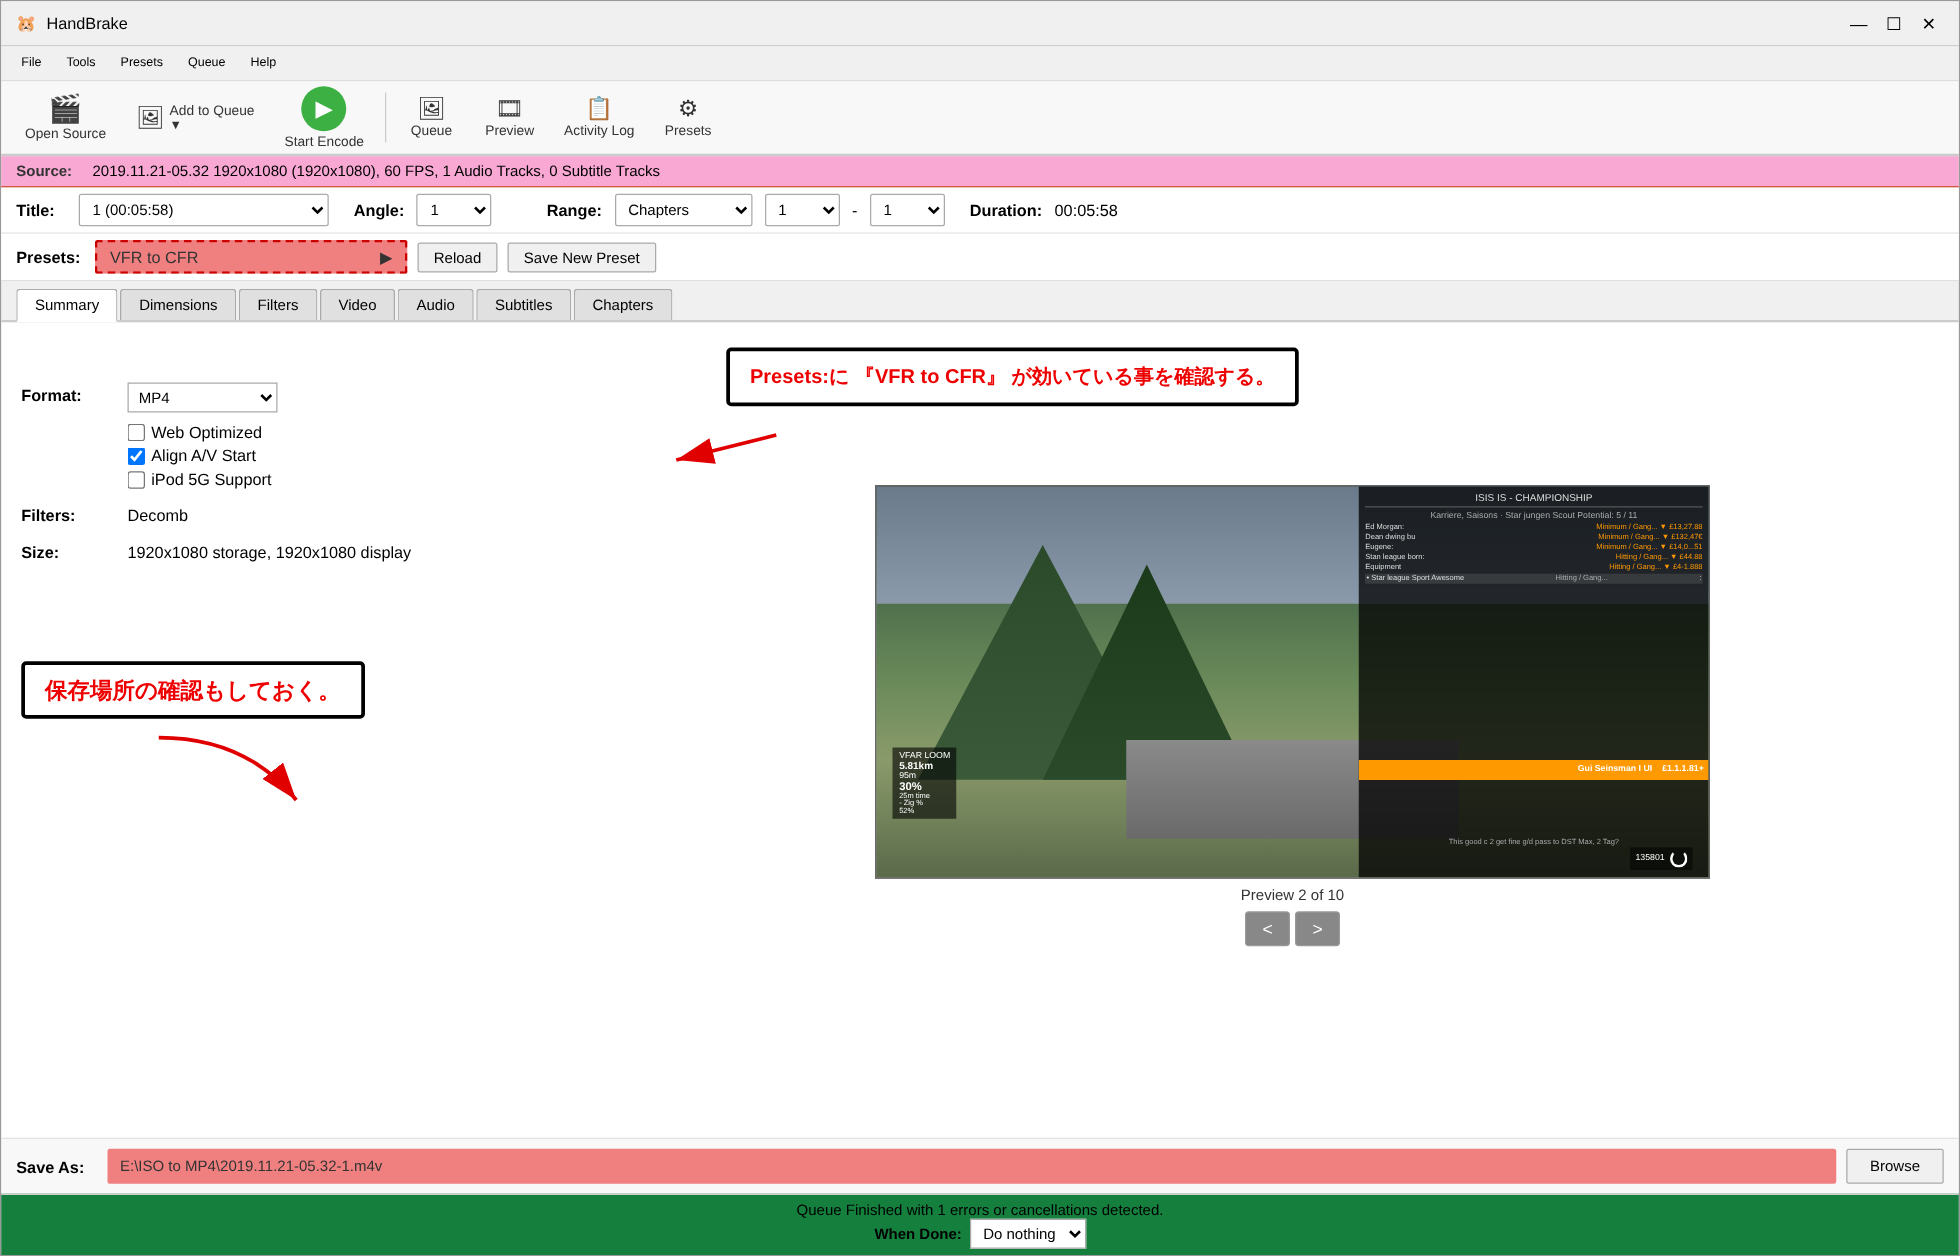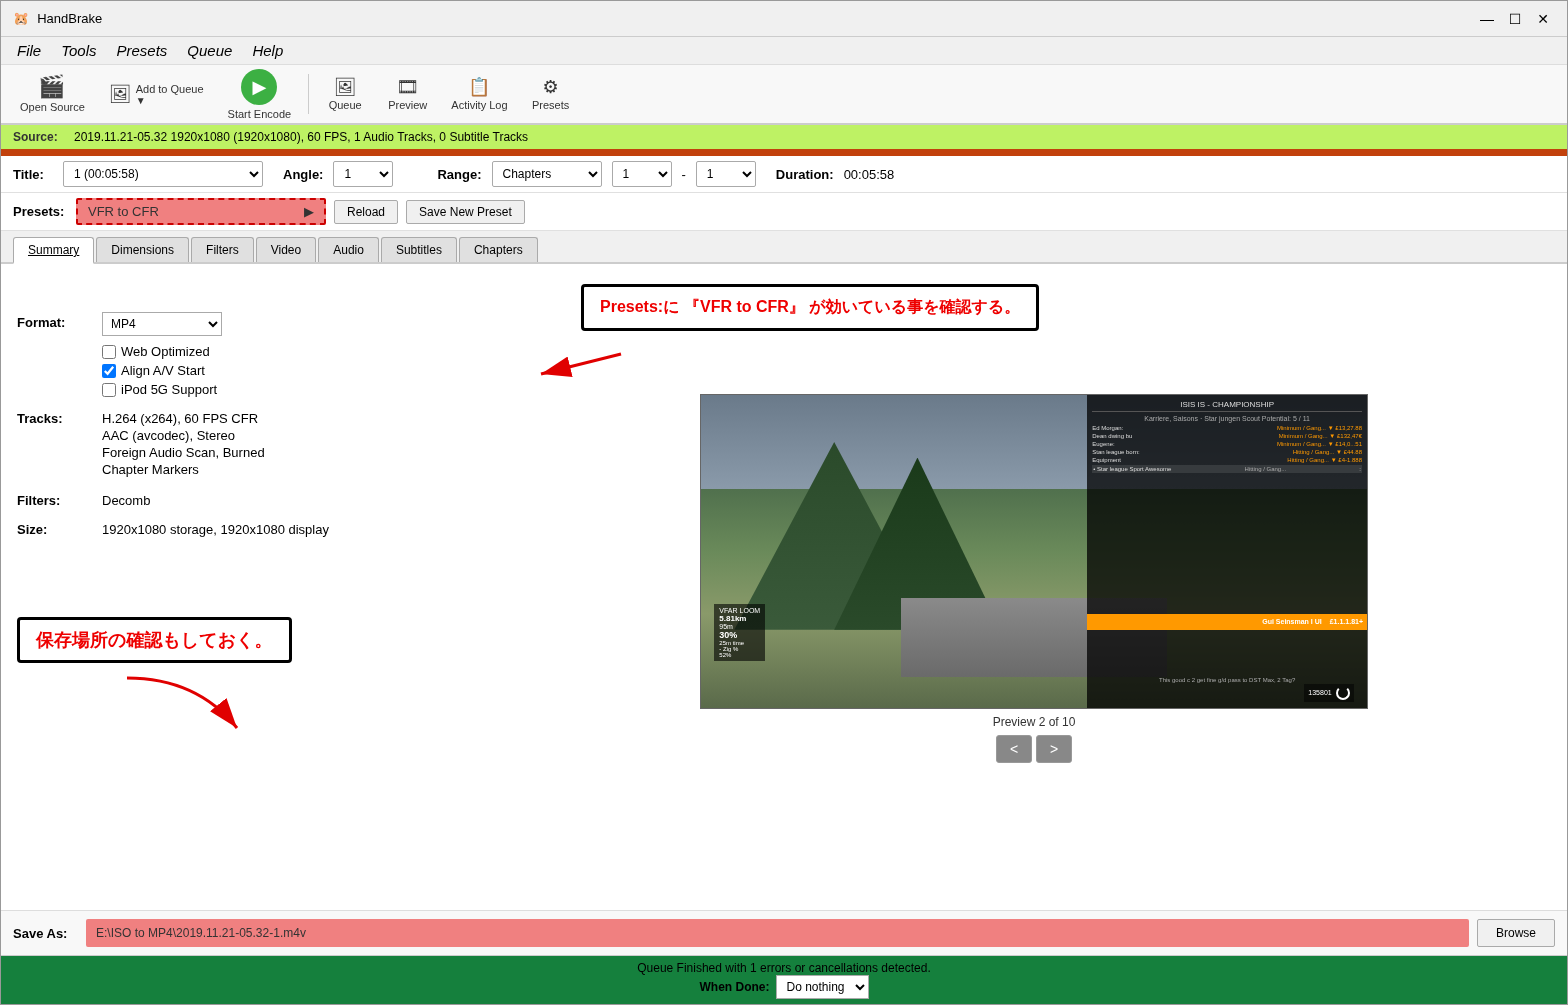--- a/index.html
+++ b/index.html
@@ -6,21 +6,21 @@
     body { font-family: 'Segoe UI', Tahoma, Geneva, Verdana, sans-serif; font-size: 13px; background: #f0f0f0; color: #000; width: 1568px; height: 1005px; overflow: hidden; }
 
     
     .title-bar { display: flex; align-items: center; justify-content: space-between; background: #f0f0f0; padding: 8px 12px; height: 36px; border-bottom: 1px solid #ccc; }
     .title-bar-left { display: flex; align-items: center; gap: 8px; font-size: 13px; font-weight: 500; }
     .title-bar-controls { display: flex; gap: 4px; }
     .title-btn { width: 24px; height: 20px; border: none; background: transparent; cursor: pointer; font-size: 14px; display: flex; align-items: center; justify-content: center; }
 
     
     .menu-bar { display: flex; align-items: center; background: #f0f0f0; padding: 2px 8px; height: 28px; border-bottom: 1px solid #ddd; gap: 4px; }
-    .menu-item { padding: 2px 8px; cursor: pointer; font-size: 15px; font-style: italic; }
+    .menu-item { padding: 2px 8px; cursor: pointer; font-size: 10px; }
 
     
     .toolbar { display: flex; align-items: center; background: #f8f8f8; padding: 4px 8px; height: 60px; border-bottom: 2px solid #ccc; gap: 2px; }
     .toolbar-btn { display: flex; flex-direction: column; align-items: center; justify-content: center; padding: 4px 10px; cursor: pointer; border: 1px solid transparent; border-radius: 3px; min-width: 60px; gap: 3px; font-size: 11px; color: #333; background: transparent; }
     .toolbar-separator { width: 1px; height: 40px; background: #ccc; margin: 0 4px; }
     .toolbar-icon { font-size: 22px; line-height: 1; }
     .start-encode-btn { background: transparent; border: 1px solid transparent; }
     .start-btn-circle { width: 36px; height: 36px; background: #3cb043; border-radius: 50%; display: flex; align-items: center; justify-content: center; color: white; font-size: 18px; }
 
     
@@ -33,21 +33,21 @@
     .select-box { border: 1px solid #aaa; background: white; padding: 3px 6px; border-radius: 2px; font-size: 12px; height: 26px; }
 
     
     .presets-row { display: flex; align-items: center; gap: 8px; padding: 6px 12px; background: #fff; border-bottom: 1px solid #e0e0e0; }
     .presets-input { background: #f08080; border: 2px dashed #c00; padding: 4px 10px; border-radius: 2px; font-size: 13px; color: #333; width: 250px; display: flex; align-items: center; justify-content: space-between; cursor: pointer; }
     .action-btn { border: 1px solid #aaa; background: #f0f0f0; padding: 4px 12px; border-radius: 2px; cursor: pointer; font-size: 12px; }
 
     
     .tabs-row { display: flex; align-items: flex-end; padding: 4px 12px 0; background: #f0f0f0; border-bottom: 2px solid #ccc; }
     .tab { padding: 5px 14px; border: 1px solid #aaa; border-bottom: none; border-radius: 3px 3px 0 0; cursor: pointer; background: #e0e0e0; font-size: 12px; margin-right: 2px; }
-    .tab.active { background: #fff; border-bottom: 2px solid #fff; position: relative; bottom: -2px; font-weight: 500; text-decoration: underline; }
+    .tab.active { background: #fff; border-bottom: 2px solid #fff; position: relative; bottom: -2px; font-weight: 500; }
     .left-panel { padding: 16px; flex: 0 0 500px; margin-top: 32px; }
     .right-panel { flex: 1; display: flex; flex-direction: column; align-items: center; padding: 10px 20px; }
 
     
     .format-section { margin-bottom: 16px; }
 
     
     .preview-image { width: 668px; height: 315px; background: #888; border: 1px solid #666; overflow: hidden; display: flex; align-items: center; justify-content: center; position: relative; }
     .preview-caption { margin: 6px 0; font-size: 12px; color: #333; text-align: center; }
     .preview-nav { display: flex; gap: 4px; margin-top: 4px; }
@@ -127,21 +127,21 @@
     <div class="toolbar-btn">
       <span class="toolbar-icon" style="font-size:18px;">📋</span>
       <span>Activity Log</span>
     </div>
     <div class="toolbar-btn">
       <span class="toolbar-icon" style="font-size:18px;">⚙</span>
       <span>Presets</span>
     </div>
   </div>
 
-  <div class="source-bar" style="background:#bef264; padding:5px 12px; border-bottom:7px solid #c2410c;">
+  <div class="source-bar" style="background:#f9a8d4; padding:5px 12px; border-bottom:1px solid #c2410c;">
     <div class="source-row">
       <span class="source-label">Source:</span>
       <span style="font-size:12px;">2019.11.21-05.32   1920x1080 (1920x1080), 60 FPS, 1 Audio Tracks, 0 Subtitle Tracks</span>
     </div>
   </div>
 
   <div class="title-row" style="background:#fff; padding:5px 12px; border-bottom:1px solid #e0e0e0; display:flex; align-items:center; gap:10px;">
     <span style="font-weight:bold; min-width:40px;">Title:</span>
     <select class="select-box" style="width:200px;">
       <option>1 (00:05:58)</option>
@@ -211,29 +211,20 @@
             </div>
             <div>
               <label style="display:flex; align-items:center; gap:5px;">
                 <input type="checkbox" style="">
                 <span>iPod 5G Support</span>
               </label>
             </div>
           </div>
         </div>
 
-        <div style="display:flex; margin-bottom:14px; gap:10px;">
-          <span style="font-weight:bold; min-width:75px; flex-shrink:0;">Tracks:</span>
-          <div>
-            <div style="margin-bottom:2px;">H.264 (x264), 60 FPS CFR</div>
-            <div style="margin-bottom:2px;">AAC (avcodec), Stereo</div>
-            <div style="margin-bottom:2px;">Foreign Audio Scan, Burned</div>
-            <div style="margin-bottom:2px;">Chapter Markers</div>
-          </div>
-        </div>
 
         <div style="display:flex; margin-bottom:14px; gap:10px;">
           <span style="font-weight:bold; min-width:75px;">Filters:</span>
           <span>Decomb</span>
         </div>
 
         <div style="display:flex; margin-bottom:14px; gap:10px;">
           <span style="font-weight:bold; min-width:75px;">Size:</span>
           <span>1920x1080 storage, 1920x1080 display</span>
         </div>

